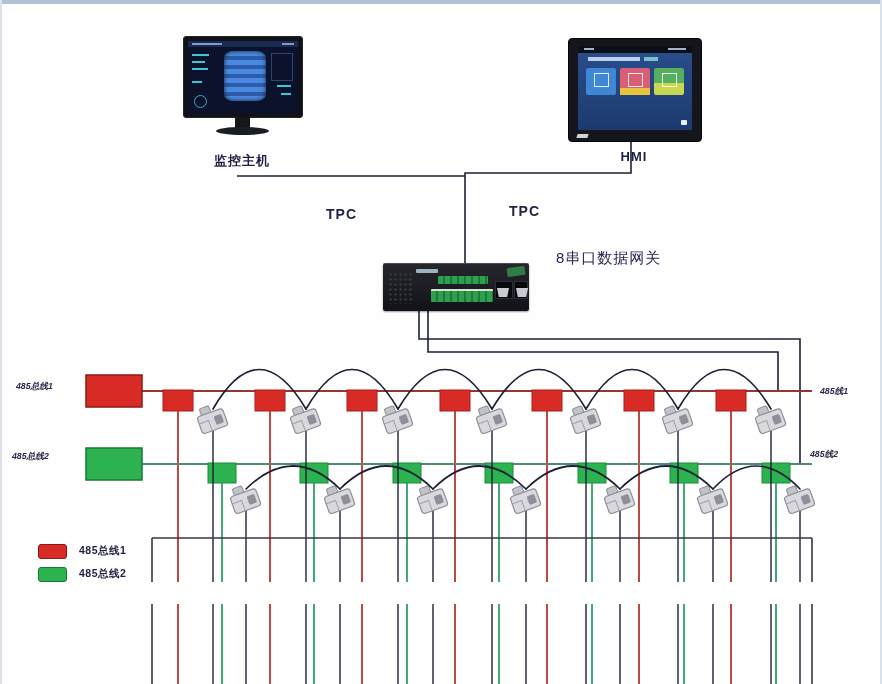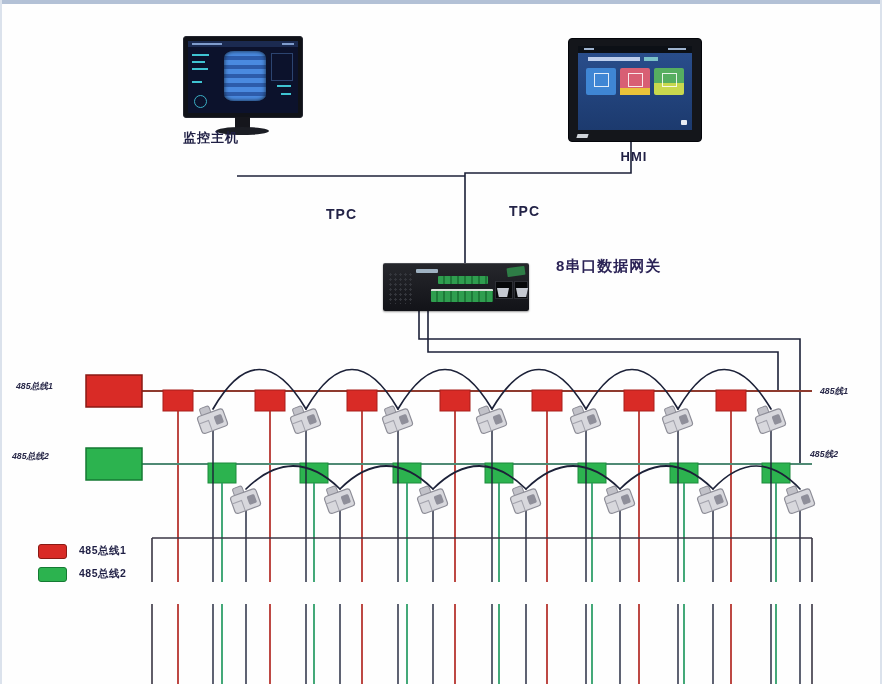--- a/index.html
+++ b/index.html
@@ -10,21 +10,21 @@
     color:#22224a;
   }
   
   .frame-top{position:absolute;left:0;top:0;width:882px;height:4px;background:#b3c1d6;}
   .frame-left{position:absolute;left:0;top:0;width:2px;height:684px;background:#dbe2ec;}
   .frame-right{position:absolute;right:0;top:0;width:2px;height:684px;background:#dbe2ec;}
 
   .lbl{position:absolute;white-space:nowrap;}
   .lbl-device{font-size:13px;font-weight:700;color:#1f1f44;letter-spacing:1px;}
   .lbl-tpc{font-size:14px;font-weight:700;color:#232347;letter-spacing:1px;}
-  .lbl-gateway{font-size:15px;font-weight:700;color:#2b2356;letter-spacing:1px;margin-top:8px;}
+  .lbl-gateway{font-size:15px;font-weight:400;color:#2b2356;letter-spacing:1px;}
   .lbl-bus{font-size:9.5px;font-style:italic;font-weight:700;color:#2a2a4a;transform:scale(.92);transform-origin:left top;}
 
   svg.wiring{position:absolute;left:0;top:0;}
   .wire{stroke:var(--c-cable);stroke-width:1.6;fill:none;}
   .arc{stroke:var(--c-cable);stroke-width:1.7;fill:none;stroke-linecap:round;}
   .bus1-line{stroke:var(--c-bus1-line);stroke-width:2;fill:none;}
   .bus2-line{stroke:var(--c-bus2-line);stroke-width:2;fill:none;}
   .bus1-drop{stroke:var(--c-bus1-dark);stroke-width:1.7;fill:none;}
   .bus2-drop{stroke:var(--c-bus2-dark);stroke-width:1.7;fill:none;}
   .cable-drop{stroke:var(--c-cable);stroke-width:1.4;fill:none;}
@@ -223,21 +223,21 @@
       <div class="dash" style="left:4px;top:40px;width:10px"></div>
       <div class="coil"></div>
       <div class="panel"></div>
       <div class="dash" style="right:7px;top:44px;width:14px"></div>
       <div class="dash" style="right:7px;top:52px;width:10px"></div>
       <div class="gauge"></div>
     </div>
     <div class="neck"></div>
     <div class="base"></div>
   </div>
-  <div class="lbl lbl-device" style="left:183px;top:129px;width:118px;text-align:left;">监控主机</div>
+  <div class="lbl lbl-device" style="left:183px;top:152px;width:118px;text-align:center;">监控主机</div>
 
   <div class="hmi">
     <div class="screen">
       <div class="strip">
           <i style="right:6px;width:18px"></i>
           <i style="left:6px;width:10px"></i>
         </div>
       <div class="title"></div>
         <div class="title2"></div>
       <div class="tile t1">

